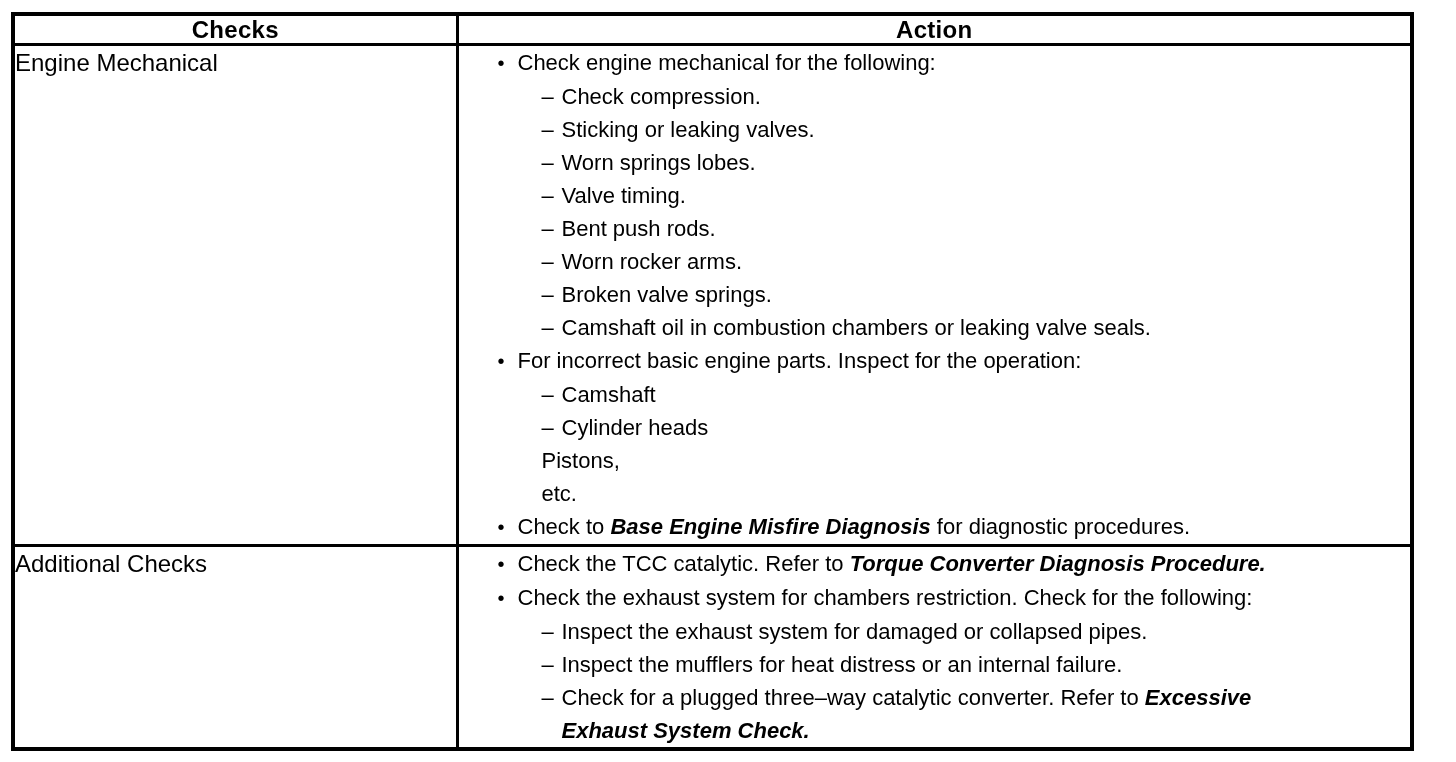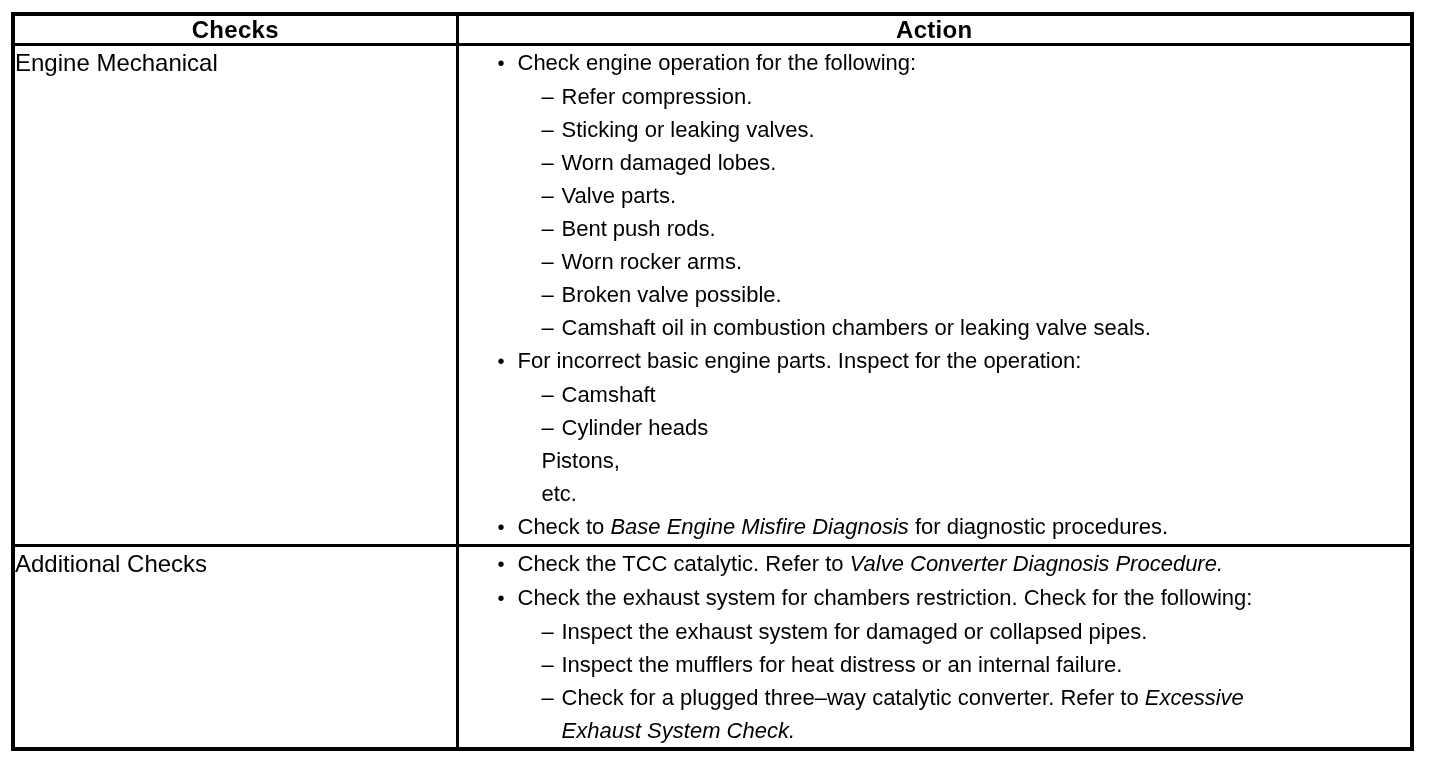--- a/index.html
+++ b/index.html
@@ -56,21 +56,21 @@
     line-height: 33px;
   }
   .item.bullet { padding-left: 39px; }
   .item.dash   { padding-left: 83px; }
   .marker {
     flex: 0 0 20px;
     text-align: left;
   }
   .item.bullet .marker { font-size: 20px; }
   .txt { flex: 1 1 auto; }
-  .txt i { font-style: italic; }
+  .txt i { font-style: italic; font-weight: bold; }
 </style>
 </head>
 <body>
 
 <div class="page">
   <table class="diag">
     <colgroup>
       <col style="width:444px">
       <col>
     </colgroup>
@@ -81,49 +81,49 @@
       </tr>
     </thead>
     <tbody>
 
       <tr>
         <td class="check-cell">Engine Mechanical</td>
         <td class="action-cell">
 
           <div class="item bullet">
             <span class="marker">•</span>
-            <span class="txt">Check engine operation for the following:</span>
+            <span class="txt">Check engine mechanical for the following:</span>
           </div>
           <div class="item dash">
             <span class="marker">–</span>
-            <span class="txt">Refer compression.</span>
+            <span class="txt">Check compression.</span>
           </div>
           <div class="item dash">
             <span class="marker">–</span>
             <span class="txt">Sticking or leaking valves.</span>
           </div>
           <div class="item dash">
             <span class="marker">–</span>
-            <span class="txt">Worn damaged lobes.</span>
+            <span class="txt">Worn springs lobes.</span>
           </div>
           <div class="item dash">
             <span class="marker">–</span>
-            <span class="txt">Valve parts.</span>
+            <span class="txt">Valve timing.</span>
           </div>
           <div class="item dash">
             <span class="marker">–</span>
             <span class="txt">Bent push rods.</span>
           </div>
           <div class="item dash">
             <span class="marker">–</span>
             <span class="txt">Worn rocker arms.</span>
           </div>
           <div class="item dash">
             <span class="marker">–</span>
-            <span class="txt">Broken valve possible.</span>
+            <span class="txt">Broken valve springs.</span>
           </div>
           <div class="item dash">
             <span class="marker">–</span>
             <span class="txt">Camshaft oil in combustion chambers or leaking valve seals.</span>
           </div>
           <div class="item bullet">
             <span class="marker">•</span>
             <span class="txt">For incorrect basic engine parts. Inspect for the operation:</span>
           </div>
           <div class="item dash">
@@ -144,21 +144,21 @@
 
         </td>
       </tr>
 
       <tr>
         <td class="check-cell">Additional Checks</td>
         <td class="action-cell">
 
           <div class="item bullet">
             <span class="marker">•</span>
-            <span class="txt"><span>Check the TCC catalytic. Refer to </span><i>Valve Converter Diagnosis Procedure.</i></span>
+            <span class="txt"><span>Check the TCC catalytic. Refer to </span><i>Torque Converter Diagnosis Procedure.</i></span>
           </div>
           <div class="item bullet">
             <span class="marker">•</span>
             <span class="txt">Check the exhaust system for chambers restriction. Check for the following:</span>
           </div>
           <div class="item dash">
             <span class="marker">–</span>
             <span class="txt">Inspect the exhaust system for damaged or collapsed pipes.</span>
           </div>
           <div class="item dash">

